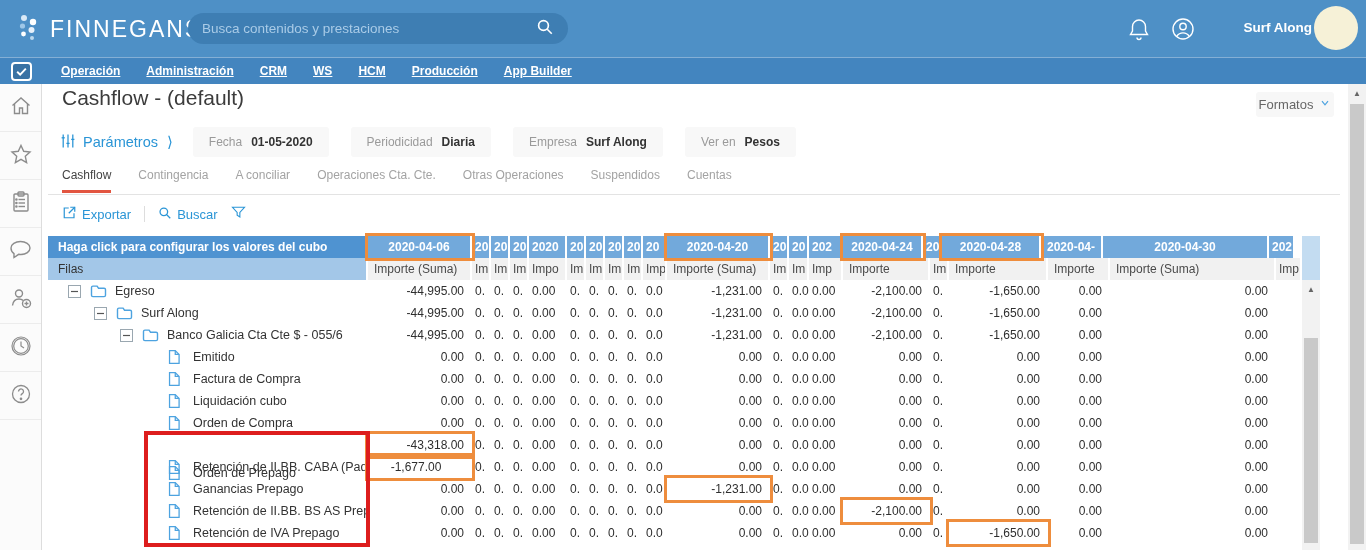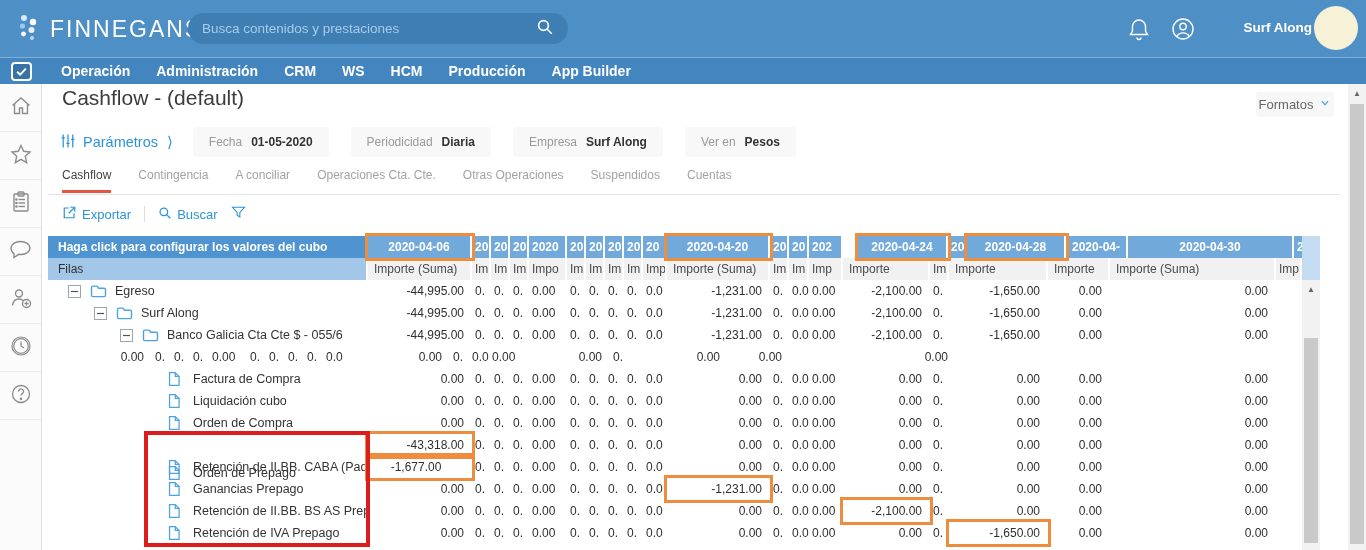--- a/index.html
+++ b/index.html
@@ -20,21 +20,21 @@
     color:#fff; font-size:13.5px; font-weight:bold; }
   .avatar { position:absolute; left:1314px; top:6px; width:44px; height:44px;
     border-radius:50%; background:#f6f1d7; }
 
   
   .menubar { position:absolute; left:0; top:57px; width:1366px; height:27px; background:#4385bf;
     border-top:1px solid rgba(255,255,255,.35); display:flex; align-items:center; }
   .menucheck { width:21px; height:19px; margin-left:11px; border:2px solid #fff; border-radius:4px;
     background:rgba(0,0,0,.14); display:flex; align-items:center; justify-content:center; }
   #menu-items { display:flex; margin-left:16px; }
-  .menu-item { color:#fff; font-size:14px; font-weight:bold; padding:0 13px; cursor:pointer; }
+  .menu-item { color:#fff; font-size:12px; font-weight:bold; padding:0 13px; cursor:pointer;text-decoration:underline; }
 
   
   .sidebar { position:absolute; left:0; top:84px; width:42px; height:466px; background:#fbfbfb;
     border-right:1px solid #ddd; }
   .side-cell { height:48px; display:flex; align-items:center; justify-content:center;
     border-bottom:1px solid #ececec; cursor:pointer; }
 
   
   .page-title { position:absolute; left:62px; top:86px; font-size:21px; color:#3c3c3c; }
   .formats-btn { position:absolute; left:1256px; top:92px; width:78px; height:25px; background:#f7f7f7;
@@ -288,21 +288,21 @@
       <div class="cell hdate narrow" style="width: 38px;">2020</div>
       <div class="cell hdate narrow" style="width: 19px;">20</div>
       <div class="cell hdate narrow" style="width: 19px;">20</div>
       <div class="cell hdate narrow" style="width: 19px;">20</div>
       <div class="cell hdate narrow" style="width: 19px;">20</div>
       <div class="cell hdate narrow" style="width: 24px;">20</div>
       <div class="cell hdate" style="width: 103px; outline: rgb(238, 141, 61) solid 3px; z-index: 6;">2020-04-20</div>
       <div class="cell hdate narrow" style="width: 19px;">20</div>
       <div class="cell hdate narrow" style="width: 20px;">20</div>
       <div class="cell hdate narrow" style="width: 34px;">202</div>
-      <div class="cell hdate" style="width: 90px; outline: rgb(238, 141, 61) solid 3px; z-index: 6; margin-left: 15px;">2020-04-24</div>
+      <div class="cell hdate" style="width: 80px; outline: rgb(238, 141, 61) solid 3px; z-index: 6;">2020-04-24</div>
       <div class="cell hdate narrow" style="width: 19px;">20</div>
       <div class="cell hdate" style="width: 99px; outline: rgb(238, 141, 61) solid 3px; z-index: 6;">2020-04-28</div>
       <div class="cell hdate" style="width: 62px;">2020-04-</div>
       <div class="cell hdate" style="width: 166px;">2020-04-30</div>
       <div class="cell hdate narrow" style="width: 26px;">202</div>
     </div>
     <div class="trow">
       <div class="cell filas">Filas</div>
       <div class="cell hmeas" style="width: 104px;">Importe (Suma)</div>
       <div class="cell hmeas narrow" style="width: 19px;">Im</div>
@@ -422,20 +422,30 @@
         <div class="cell val narrow" style="width: 20px;">0.0</div>
         <div class="cell val narrow" style="width: 34px;">0.00</div>
         <div class="cell val" style="width: 87px;">-2,100.00</div>
         <div class="cell val narrow" style="width: 19px;">0.</div>
         <div class="cell val" style="width: 99px;">-1,650.00</div>
         <div class="cell val" style="width: 62px;">0.00</div>
         <div class="cell val" style="width: 166px;">0.00</div>
         <div class="cell val narrow" style="width: 26px;"></div>
       </div>
       <div class="trow data">
+        <div class="cell tree" style="padding-left: 98px;">
+          <span class="sp"></span>
+          <span class="nico">
+            <svg xmlns="http://www.w3.org/2000/svg" width="12" height="14" viewBox="0 0 18 22" fill="none" stroke="#4da3e0" stroke-width="2">
+              <path d="M2 1h9l6 6v14H2z"></path>
+              <path d="M11 1v6h6"></path>
+            </svg>
+          </span>
+          <span class="lbl">Emitido</span>
+        </div>
         <div class="cell val" style="width: 104px;">0.00</div>
         <div class="cell val narrow" style="width: 19px;">0.</div>
         <div class="cell val narrow" style="width: 19px;">0.</div>
         <div class="cell val narrow" style="width: 19px;">0.</div>
         <div class="cell val narrow" style="width: 38px;">0.00</div>
         <div class="cell val narrow" style="width: 19px;">0.</div>
         <div class="cell val narrow" style="width: 19px;">0.</div>
         <div class="cell val narrow" style="width: 19px;">0.</div>
         <div class="cell val narrow" style="width: 19px;">0.</div>
         <div class="cell val narrow" style="width: 24px;">0.0</div>

